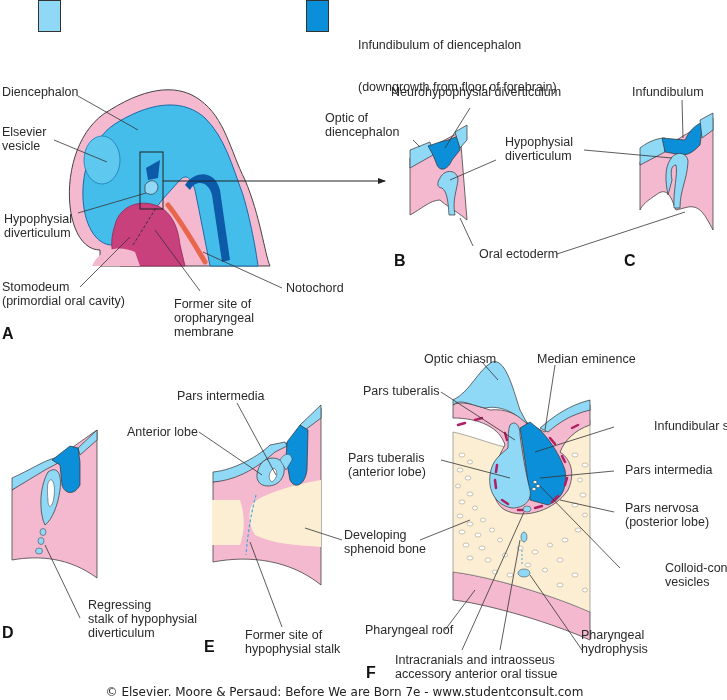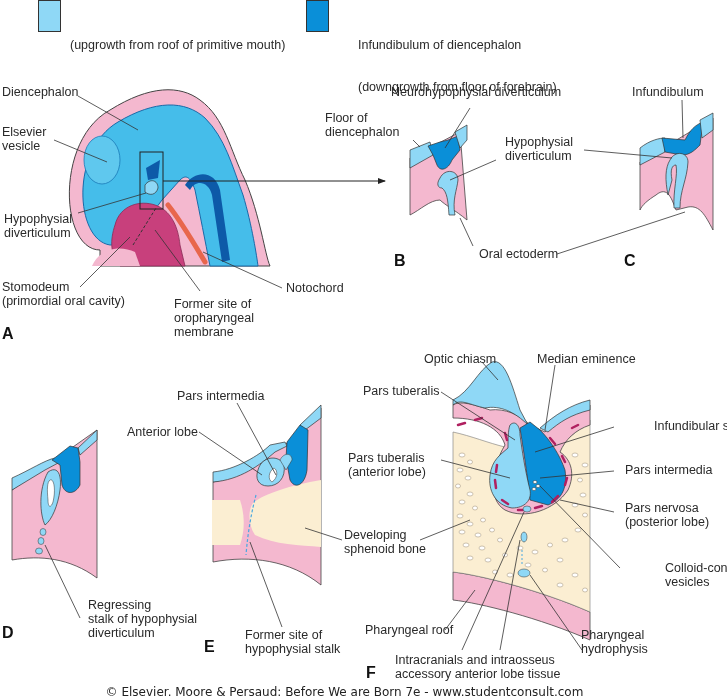--- a/index.html
+++ b/index.html
@@ -10,21 +10,20 @@
   .legend-swatch { position: absolute; width: 23px; height: 32px; border: 1px solid #333; box-sizing: border-box; }
   .footer { position: absolute; left: 0; width: 689px; top: 685px; text-align: center;
             font-family: "DejaVu Sans", sans-serif; font-size: 12px; color: #222; }
   svg.art { position: absolute; left: 0; top: 0; }
 </style>
 </head>
 <body>
 
 <div class="legend-swatch" style="left:38px;top:0px;background:#8fd8f6;"></div>
 <div class="lbl" style="left:70px;top:10px;">
-  <div>(upgrowth from roof of primitive mouth)</div>
 </div>
 <div class="legend-swatch" style="left:306px;top:0px;background:#0a8fd8;"></div>
 <div class="lbl" style="left:338px;top:10px;margin-left:20px;">
   <div>Infundibulum of diencephalon</div>
   <div>(downgrowth from floor of forebrain)</div>
 </div>
 
 <svg class="art" width="727" height="700" viewBox="0 0 727 700">
   <defs>
     <marker id="arrowhead" markerWidth="8" markerHeight="8" refX="7" refY="4" orient="auto">
@@ -223,21 +222,21 @@
 diverticulum</div>
 <div class="lbl" style="left:2px;top:280px;">Stomodeum
 (primordial oral cavity)</div>
 <div class="lbl" style="left:174px;top:297px;">Former site of
 oropharyngeal
 membrane</div>
 <div class="lbl" style="left:286px;top:281px;">Notochord</div>
 <div class="panel-letter" style="left:2px;top:325px;">A</div>
 
 <div class="lbl" style="left:391px;top:85px;">Neurohypophysial diverticulum</div>
-<div class="lbl" style="left:325px;top:111px;">Floor of
+<div class="lbl" style="left:325px;top:111px;">Optic of
 diencephalon</div>
 <div class="lbl" style="left:505px;top:135px;">Hypophysial
 diverticulum</div>
 <div class="lbl" style="left:479px;top:247px;">Oral ectoderm</div>
 <div class="panel-letter" style="left:394px;top:252px;">B</div>
 
 <div class="lbl" style="left:632px;top:85px;">Infundibulum</div>
 <div class="panel-letter" style="left:624px;top:252px;">C</div>
 
 <div class="lbl" style="left:88px;top:598px;">Regressing
@@ -259,18 +258,18 @@
 <div class="lbl" style="left:654px;top:419px;">Infundibular stem</div>
 <div class="lbl" style="left:348px;top:451px;">Pars tuberalis
 (anterior lobe)</div>
 <div class="lbl" style="left:625px;top:463px;">Pars intermedia</div>
 <div class="lbl" style="left:625px;top:501px;">Pars nervosa
 (posterior lobe)</div>
 <div class="lbl" style="left:625px;top:561px;margin-left:40px;">Colloid-containing
 vesicles</div>
 <div class="lbl" style="left:365px;top:623px;">Pharyngeal roof</div>
 <div class="lbl" style="left:395px;top:653px;">Intracranials and intraosseus
-accessory anterior lobe tissue</div>
+accessory anterior oral tissue</div>
 <div class="lbl" style="left:581px;top:628px;">Pharyngeal
 hydrophysis</div>
 <div class="panel-letter" style="left:366px;top:664px;">F</div>
 
 <div class="footer">© Elsevier. Moore &amp; Persaud: Before We are Born 7e - www.studentconsult.com</div>
 
 </body></html>

